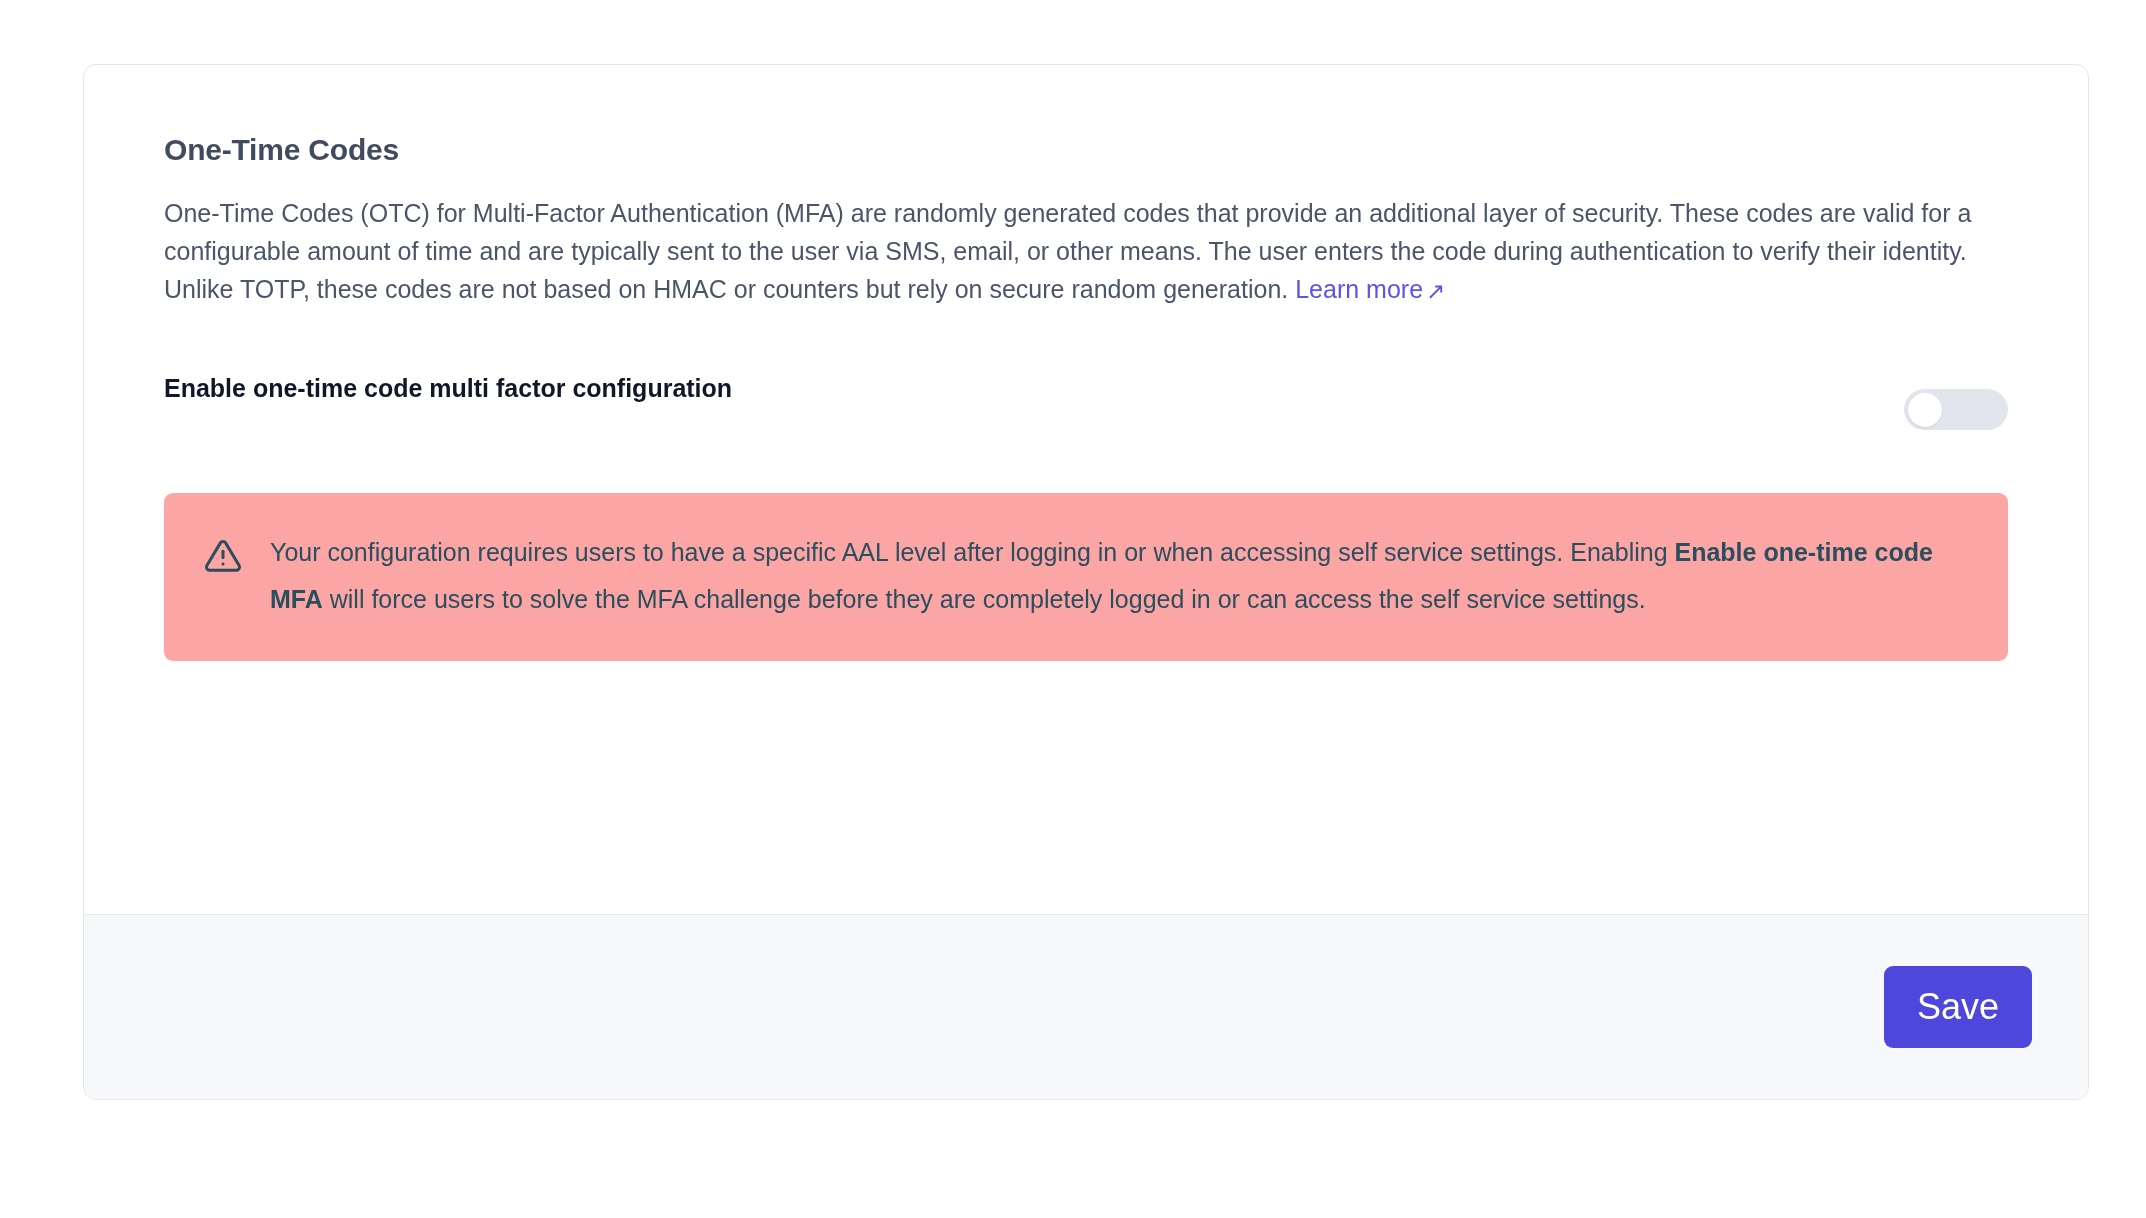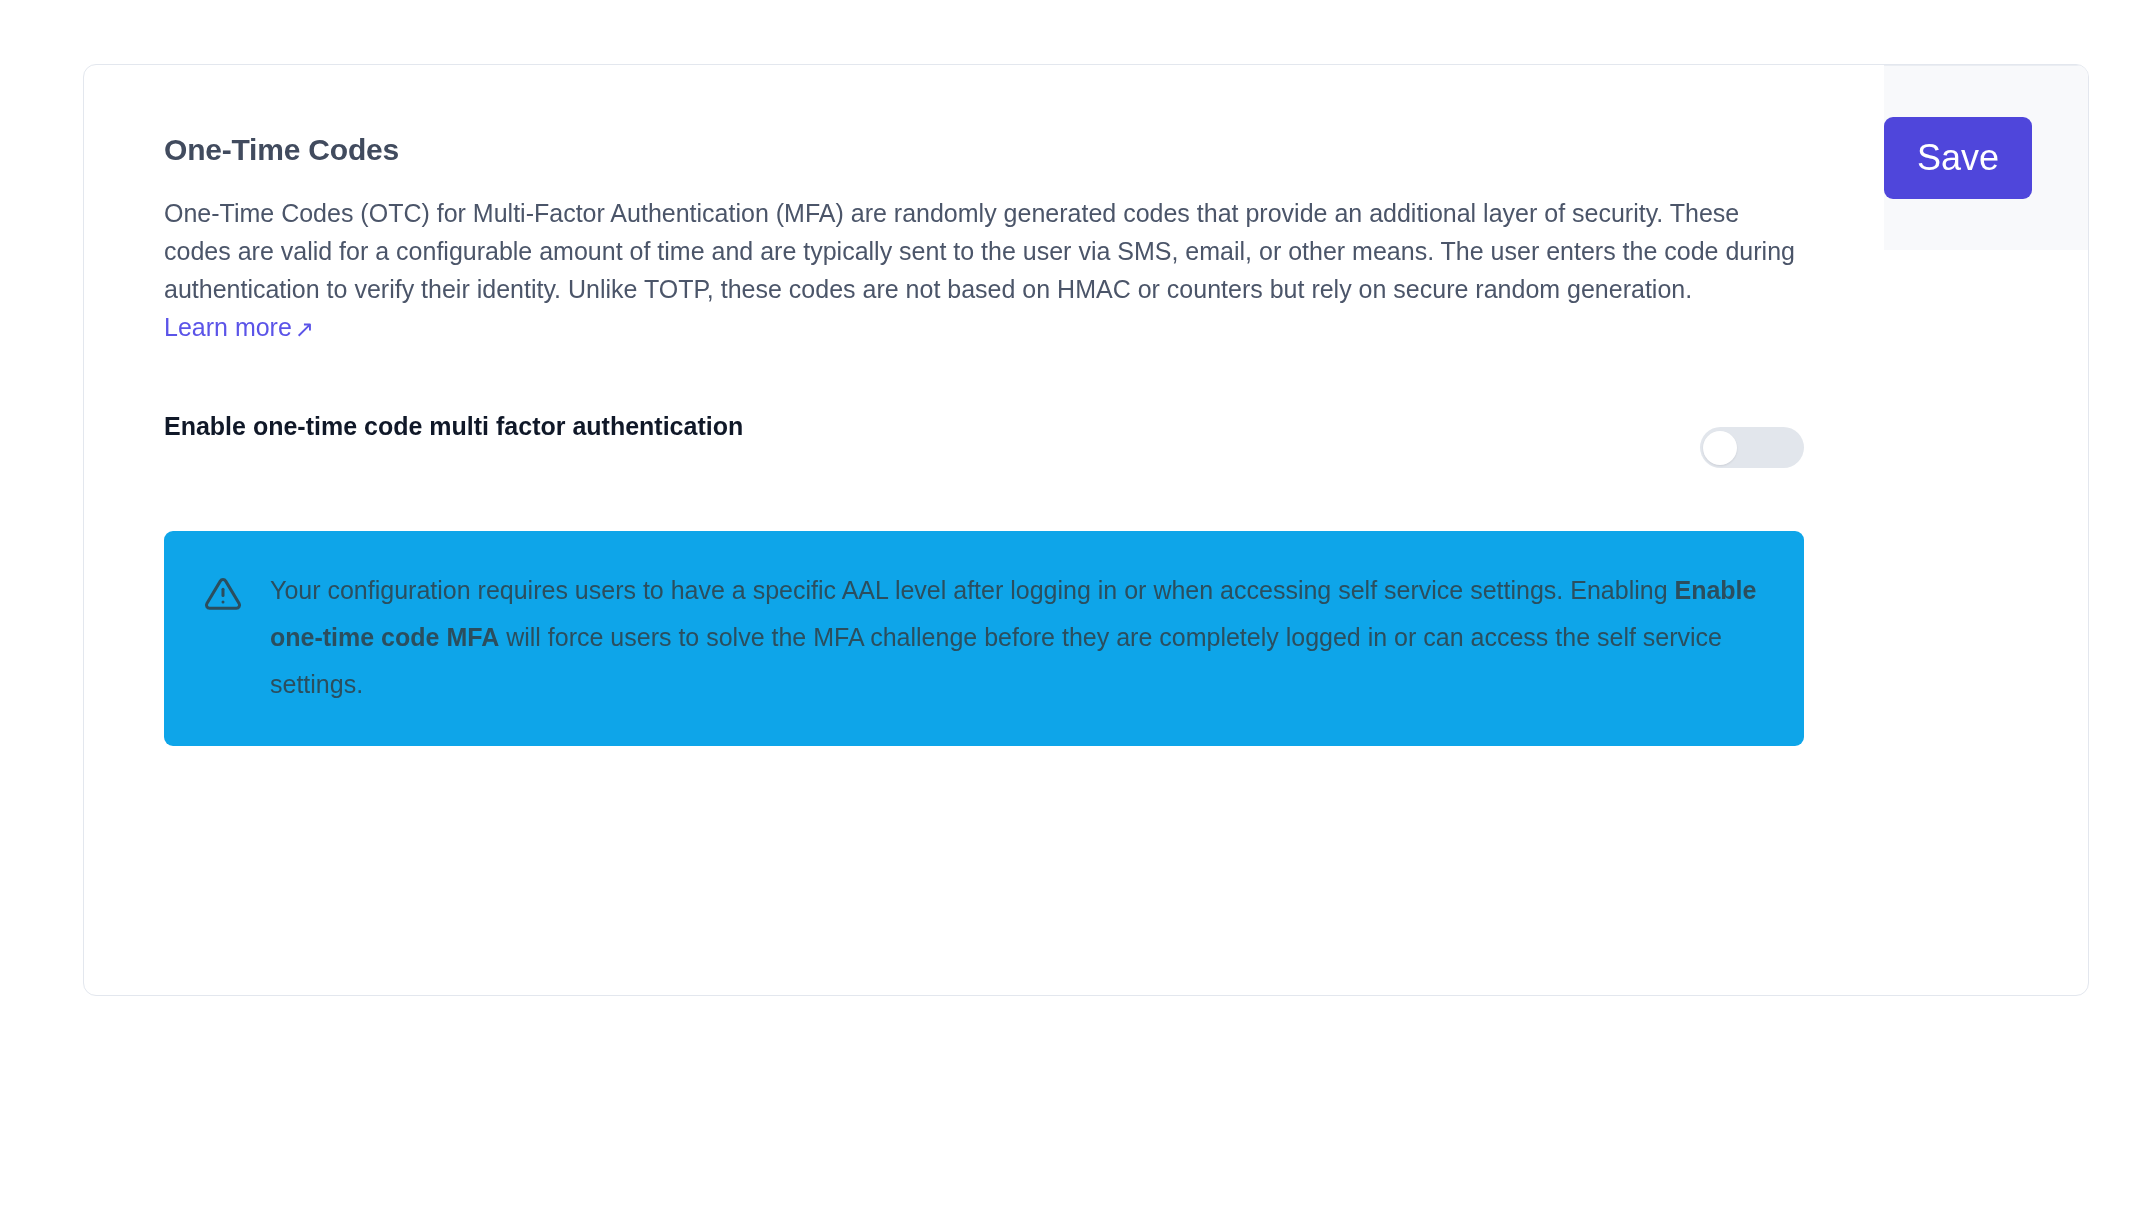--- a/index.html
+++ b/index.html
@@ -20,28 +20,28 @@
     height: 1218px;
     background: #ffffff;
   }
 
   
   .card {
     position: absolute;
     left: 83px;
     top: 64px;
     width: 2006px;
-    height: 932px;
+    height: 1036px;
     background: #ffffff;
     border: 1.5px solid #E3E7EE;
     border-radius: 13px;
     box-sizing: border-box;
     overflow: hidden;
     display: flex;
-    flex-direction: row;
+    flex-direction: column;
   }
 
   .card-body {
     flex: 1 1 auto;
     padding: 67px 80px 0 80px;
     box-sizing: border-box;
   }
 
   
   .section-title {
@@ -115,21 +115,21 @@
     width: 34px;
     height: 34px;
     border-radius: 50%;
     background: #ffffff;
     box-shadow: 0 1px 2px rgba(16,24,40,0.10);
   }
 
   
   .callout {
     margin-top: 63px;
-    background: #0ea5e9;
+    background: #fca5a5;
     border-radius: 9px;
     padding: 36px 40px 38px 40px;
     display: flex;
     align-items: flex-start;
     gap: 28px;
     box-sizing: border-box;
   }
   .callout-icon {
     flex: 0 0 auto;
     width: 38px;
@@ -179,21 +179,21 @@
   <div class="card">
 
     <div class="card-body">
 
       <h2 class="section-title">One-Time Codes</h2>
 
       <p class="section-desc"><span>One-Time Codes (OTC) for Multi-Factor Authentication (MFA) are randomly generated codes that provide an additional layer of security. These codes are valid for a configurable amount of time and are typically sent to the user via SMS, email, or other means. The user enters the code during authentication to verify their identity. Unlike TOTP, these codes are not based on HMAC or counters but rely on secure random generation.</span> <a class="learn-more" href="#"><span>Learn more</span><span class="ext-arrow">↗</span></a></p>
 
       <div class="toggle-row">
         <div class="toggle-texts">
-          <p class="toggle-label">Enable one-time code multi factor authentication</p>
+          <p class="toggle-label">Enable one-time code multi factor configuration</p>
         </div>
 
         <div class="switch" role="switch">
           <span class="knob"></span>
         </div>
       </div>
 
       <div class="callout">
         <span class="callout-icon">
           <svg viewBox="0 0 24 24" width="38" height="38" fill="none" stroke="#2B4E5E" stroke-width="1.9" stroke-linecap="round" stroke-linejoin="round">

